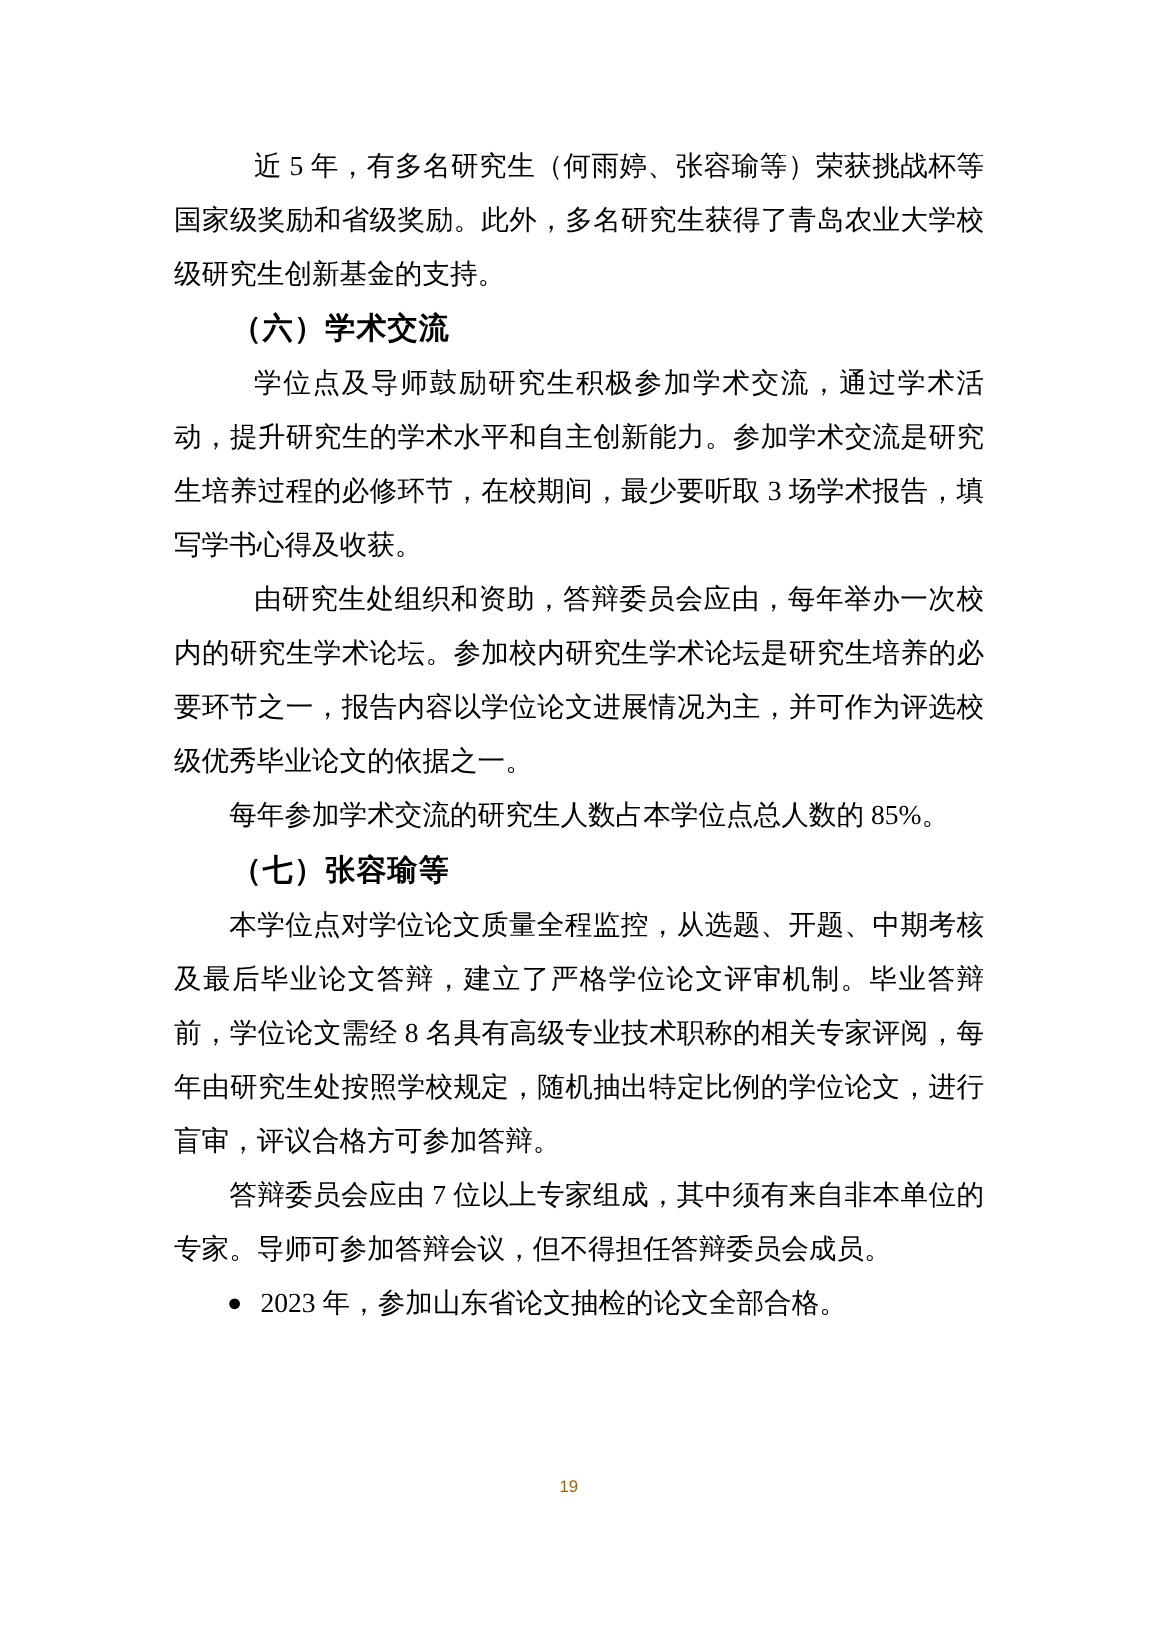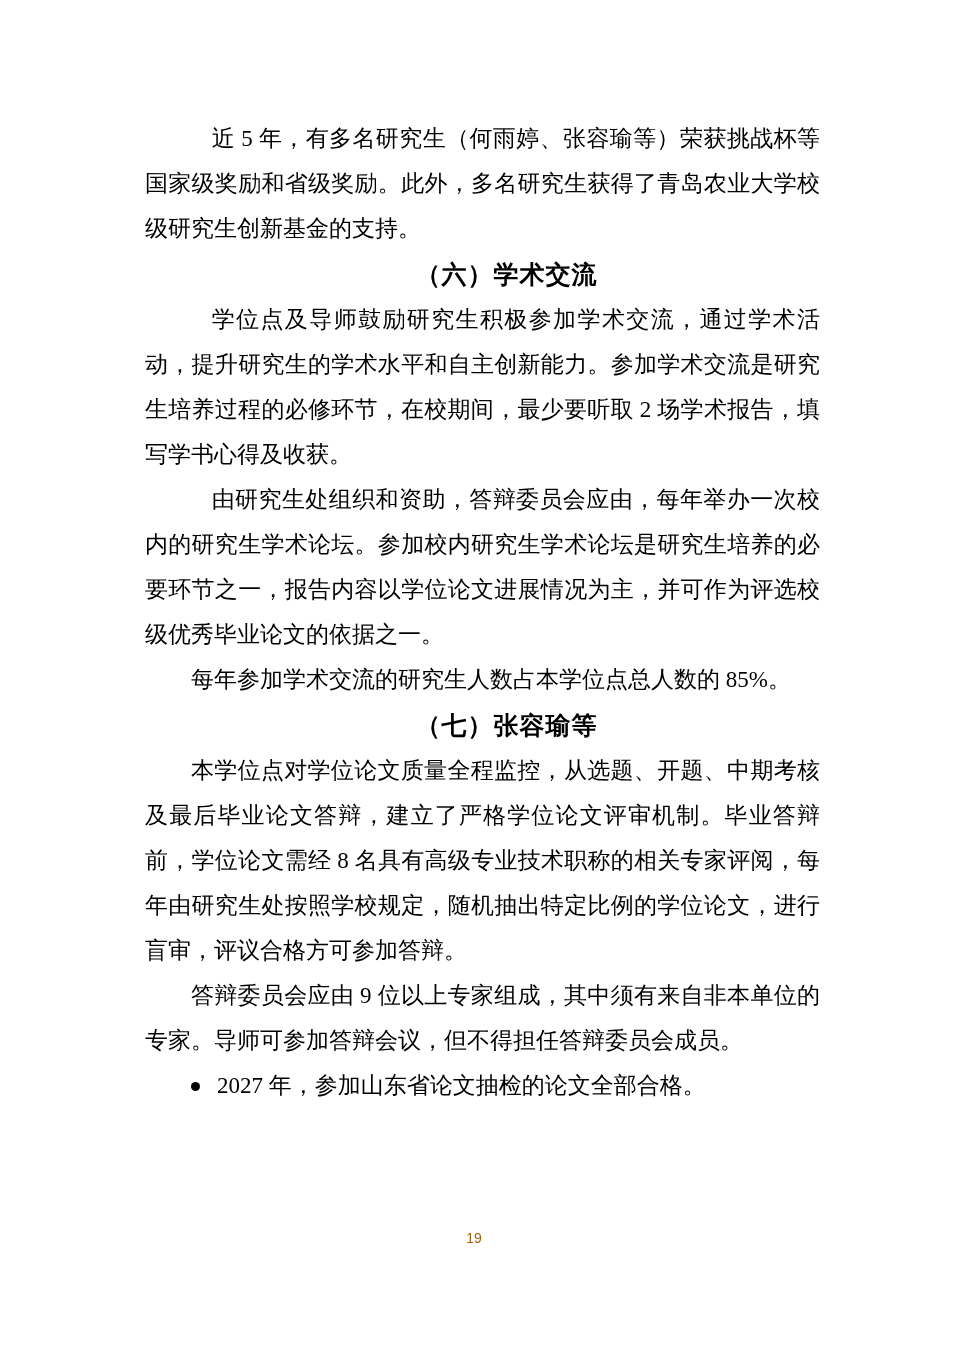--- a/index.html
+++ b/index.html
@@ -23,21 +23,21 @@
   }
   .content p { margin: 0; }
   .indent-lg { text-indent: 2.9em; }
   .indent    { text-indent: 2em; }
   .sec-heading {
     margin: 0;
     padding-left: 48px;
     font-size: 25px;
     line-height: 46px;
     font-weight: 700;
-    text-align: center;
+    text-align: left;
     font-family: "Liberation Sans", "DejaVu Sans", sans-serif;
     letter-spacing: 1px;
   }
   ul.bullets {
     list-style: none;
     margin: 0;
     padding: 0;
   }
   ul.bullets li {
     position: relative;
@@ -66,35 +66,35 @@
 </head>
 <body>
 
 <div class="page">
   <div class="content">
 
     <p class="indent-lg">近 5 年，有多名研究生（何雨婷、张容瑜等）荣获挑战杯等国家级奖励和省级奖励。此外，多名研究生获得了青岛农业大学校级研究生创新基金的支持。</p>
 
     <h2 class="sec-heading">（六）学术交流</h2>
 
-    <p class="indent-lg">学位点及导师鼓励研究生积极参加学术交流，通过学术活动，提升研究生的学术水平和自主创新能力。参加学术交流是研究生培养过程的必修环节，在校期间，最少要听取 2 场学术报告，填写学书心得及收获。</p>
+    <p class="indent-lg">学位点及导师鼓励研究生积极参加学术交流，通过学术活动，提升研究生的学术水平和自主创新能力。参加学术交流是研究生培养过程的必修环节，在校期间，最少要听取 3 场学术报告，填写学书心得及收获。</p>
 
     <p class="indent-lg">由研究生处组织和资助，答辩委员会应由，每年举办一次校内的研究生学术论坛。参加校内研究生学术论坛是研究生培养的必要环节之一，报告内容以学位论文进展情况为主，并可作为评选校级优秀毕业论文的依据之一。</p>
 
     <p class="indent">每年参加学术交流的研究生人数占本学位点总人数的 85%。</p>
 
     <h2 class="sec-heading">（七）张容瑜等</h2>
 
     <p class="indent">本学位点对学位论文质量全程监控，从选题、开题、中期考核及最后毕业论文答辩，建立了严格学位论文评审机制。毕业答辩前，学位论文需经 8 名具有高级专业技术职称的相关专家评阅，每年由研究生处按照学校规定，随机抽出特定比例的学位论文，进行盲审，评议合格方可参加答辩。</p>
 
-    <p class="indent">答辩委员会应由 9 位以上专家组成，其中须有来自非本单位的专家。导师可参加答辩会议，但不得担任答辩委员会成员。</p>
+    <p class="indent">答辩委员会应由 7 位以上专家组成，其中须有来自非本单位的专家。导师可参加答辩会议，但不得担任答辩委员会成员。</p>
 
     <ul class="bullets">
       <li>
         <span class="dot"></span>
-        <span>2027 年，参加山东省论文抽检的论文全部合格。</span>
+        <span>2023 年，参加山东省论文抽检的论文全部合格。</span>
       </li>
     </ul>
 
   </div>
 
   <div class="footer">19</div>
 </div>
 
 </body></html>

